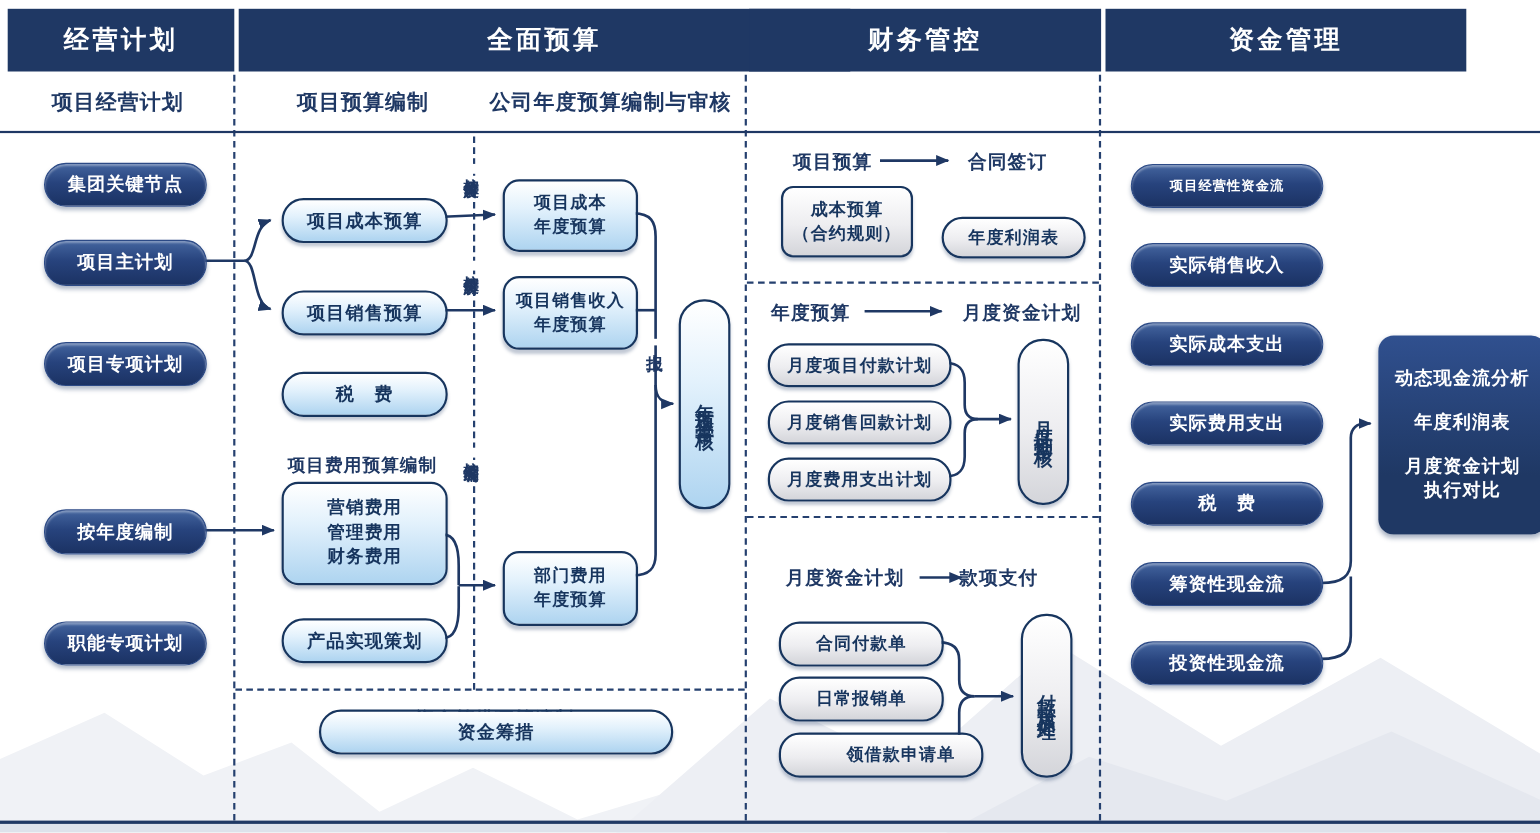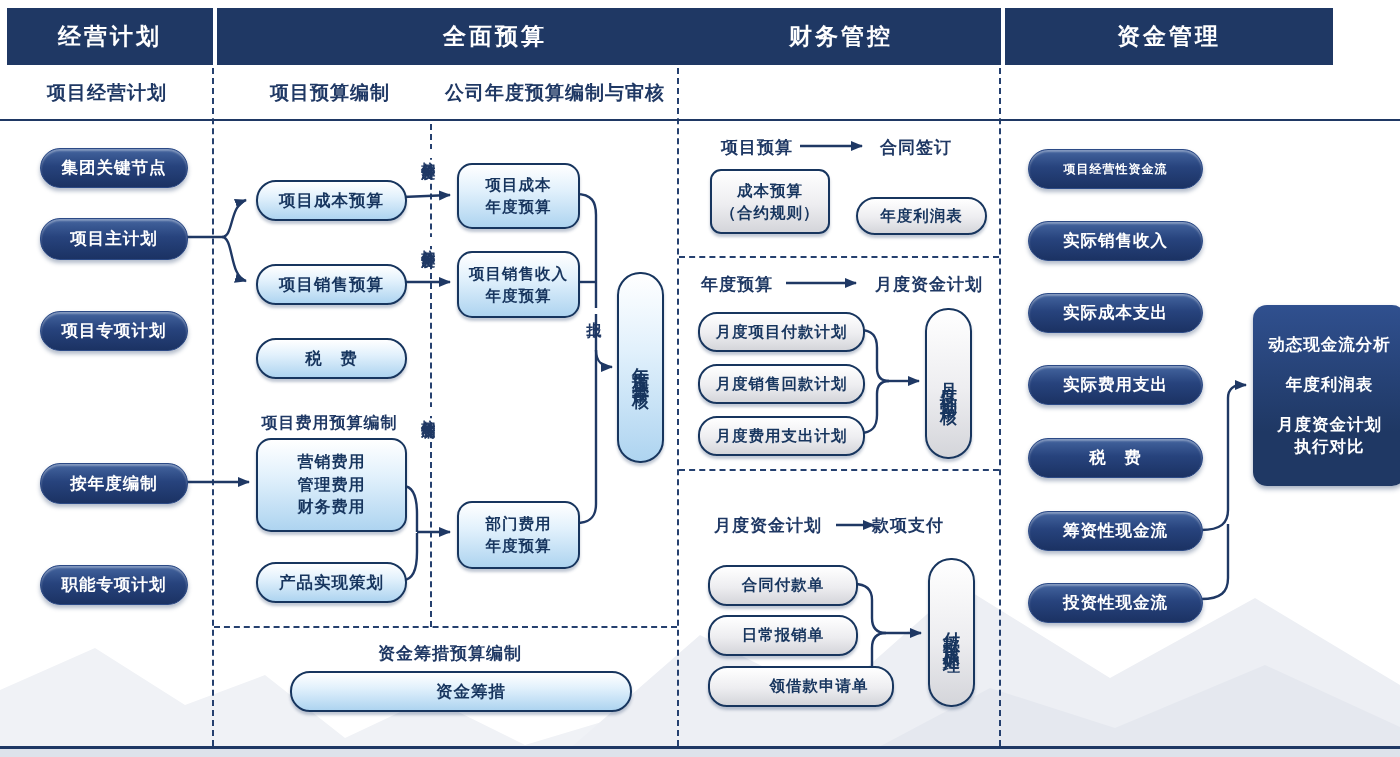--- a/index.html
+++ b/index.html
@@ -177,21 +177,21 @@
 
   <div class="box-light" style="left:457px;top:163px;width:119px;height:62px;font-size:15.5px;">项目成本
 年度预算</div>
   <div class="box-light" style="left:457px;top:251px;width:119px;height:63px;font-size:15.5px;">项目销售收入
 年度预算</div>
   <div class="box-light" style="left:457px;top:501px;width:119px;height:64px;font-size:15.5px;">部门费用
 年度预算</div>
   <div class="capsule cap-light" style="left:617px;top:272px;width:43px;height:187px;">年度预算审核</div>
 
   <div class="lbl" style="left:300px;top:641px;width:300px;height:24px;font-size:17px;">资金筹措预算编制</div>
-  <div class="pill-light" style="left:290px;top:671px;width:318px;height:37px;padding-left:20px;">资金筹措</div>
+  <div class="pill-light" style="left:290px;top:645px;width:318px;height:37px;">资金筹措</div>
 
   <div class="lbl" style="left:702px;top:135px;width:110px;height:24px;font-size:17px;">项目预算</div>
   <div class="lbl" style="left:861px;top:135px;width:110px;height:24px;font-size:17px;">合同签订</div>
   <div class="box-gray" style="left:710px;top:169px;width:116px;height:61px;">成本预算
 （合约规则）</div>
   <div class="pill-gray" style="left:856px;top:197px;width:127px;height:34px;">年度利润表</div>
 
   <div class="lbl" style="left:682px;top:272px;width:110px;height:24px;font-size:17px;">年度预算</div>
   <div class="lbl" style="left:869px;top:272px;width:120px;height:24px;font-size:17px;">月度资金计划</div>
   <div class="pill-gray" style="left:698px;top:312px;width:163px;height:36px;">月度项目付款计划</div>

